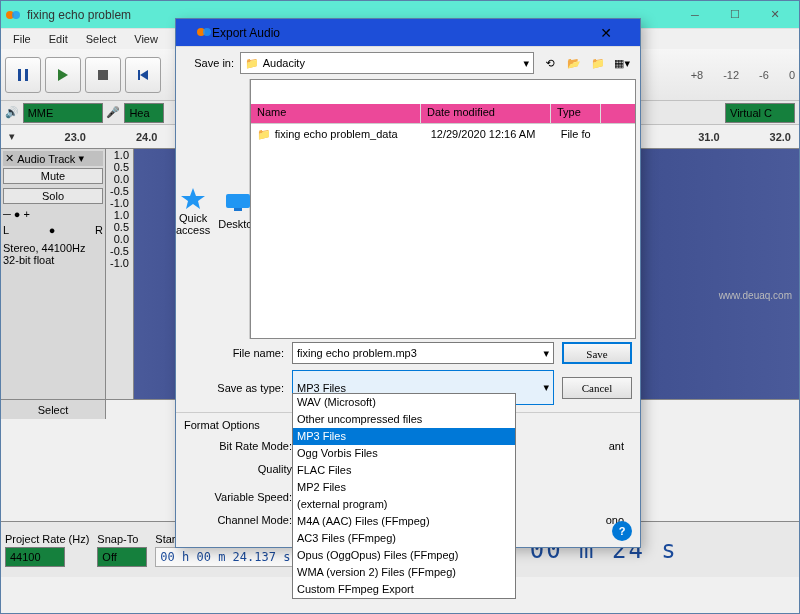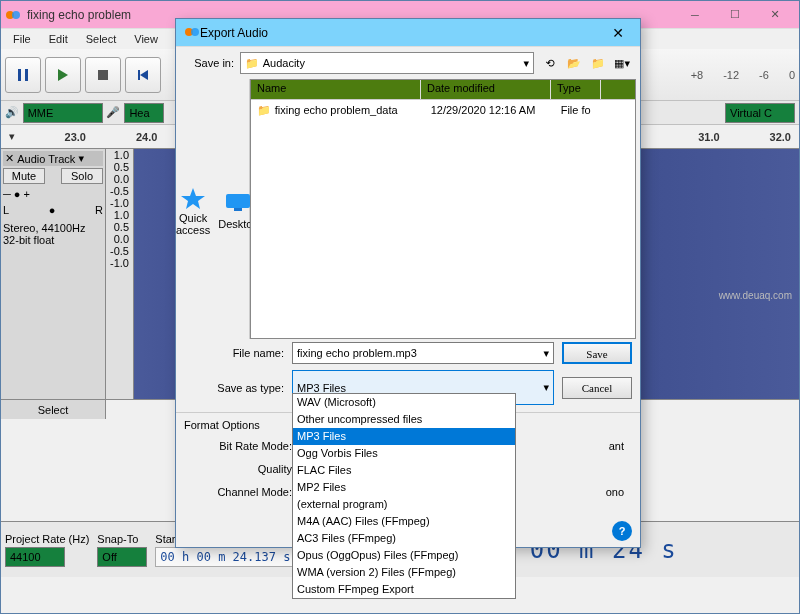--- a/index.html
+++ b/index.html
@@ -1,62 +1,62 @@
 <!DOCTYPE html>
 <html><head>
 <meta charset="utf-8">
 <style>
 * { box-sizing: border-box; margin: 0; padding: 0; font-family: "Segoe UI", Tahoma, sans-serif; font-size: 11px; }
 body { background: #fff; width: 800px; height: 614px; overflow: hidden; position: relative; }
 
 
 .main-window { position: absolute; top: 0; left: 0; width: 800px; height: 614px; border: 1px solid #5a7fa8; background: #f0f0f0; }
-.titlebar { height: 28px; background: #f9a8d4; display: flex; align-items: center; padding: 0 4px; border-bottom: 1px solid #e0e0e0; justify-content: center; }
+.titlebar { height: 28px; background: #5eead4; display: flex; align-items: center; padding: 0 4px; border-bottom: 1px solid #e0e0e0; justify-content: center; }
 .titlebar .icon { width: 16px; height: 16px; margin-right: 6px; }
 .titlebar .title { flex: 1; color: #333; font-size: 12px; }
 .win-btns { display: flex; }
 .win-btn { width: 40px; height: 28px; display: flex; align-items: center; justify-content: center; color: #555; }
 .menubar { height: 20px; display: flex; align-items: center; padding: 0 4px; background: #f0f0f0; gap: 2px; }
 .menubar span { padding: 2px 8px; color: #222; }
 .toolbar { height: 52px; background: linear-gradient(#f6f6f6,#e8e8e8); border-bottom: 1px solid #c0c0c0; display: flex; align-items: center; padding: 4px; gap: 4px; }
 .transport-btn { width: 36px; height: 36px; background: linear-gradient(#fdfdfd,#e8e8e8); border: 1px solid #a0a0a0; border-radius: 3px; display: flex; align-items: center; justify-content: center; }
 .dropdown-row { height: 24px; display: flex; align-items: center; padding: 2px 4px; gap: 4px; background: #e8e8e8; border-bottom: 1px solid #c0c0c0; }
 .combo { height: 20px; border: 1px solid #7a7a7a; background: #15803d; padding: 0 4px; display: flex; align-items: center; }
 .timeline { height: 24px; background: #f0f0f0; border-bottom: 1px solid #888; display: flex; align-items: center; padding: 0 8px; gap: 50px; color: #333; }
 .track-area { display: flex; height: 250px; background: #bdbdbd; }
 .track-panel { width: 105px; background: #d8d8d8; border-right: 1px solid #888; padding: 2px; font-size: 10px; }
 .track-panel .header { background: #c0c0c0; padding: 1px 2px; display: flex; align-items: center; }
-.track-panel .btns { display: flex; gap: 16px; margin-top: 2px; }
+.track-panel .btns { display: flex; gap: 4px; margin-top: 2px; flex-direction: column; }
 .track-panel .btns span { flex: 1; text-align: center; border: 1px solid #888; background: #e8e8e8; padding: 1px; }
 .scale { width: 28px; background: #e0e0e0; border-right: 1px solid #888; font-size: 9px; text-align: right; padding-right: 4px; }
 .wave { flex: 1; background: #2a3a6a; position: relative; }
 .wave-canvas { position: absolute; inset: 0; background: linear-gradient(90deg, #4a5a9a 0%, #3a4a8a 20%, #5a6ab0 40%, #3a4a8a 60%, #4a5a9a 100%); }
 .select-bar { height: 20px; display: flex; border-top: 1px solid #888; }
 .select-bar .cell { width: 105px; border-right: 1px solid #888; background: #d8d8d8; text-align: center; line-height: 20px; }
 .bottom-bar { position: absolute; bottom: 36px; left: 0; right: 0; height: 56px; background: #e8e8e8; border-top: 1px solid #888; display: flex; align-items: center; padding: 4px; gap: 8px; }
 .status-bar { position: absolute; bottom: 0; left: 0; right: 0; height: 20px; background: #f0f0f0; border-top: 1px solid #c0c0c0; display: flex; align-items: center; padding: 0 8px; gap: 40px; }
 .timecode-big { font-family: monospace; font-size: 24px; color: #1a4a9a; letter-spacing: 2px; }
 .timecode-sm { font-family: monospace; font-size: 12px; background: #f8f8f8; border: 1px solid #aaa; padding: 2px 4px; color: #1a4a9a; }
 
 
 .dialog { position: absolute; top: 18px; left: 175px; width: 466px; height: 530px; background: #f0f0f0; border: 1px solid #5a7fa8; box-shadow: 4px 4px 12px rgba(0,0,0,0.25); z-index: 10; }
-.dialog-titlebar { height: 28px; background: #7dd3fc; display: flex; align-items: center; padding: 0 8px; border-bottom: 1px solid #ddd; }
+.dialog-titlebar { height: 28px; background: #1d4ed8; display: flex; align-items: center; padding: 0 20px; border-bottom: 1px solid #ddd; }
 .dialog-titlebar .title { flex: 1; font-size: 12px; }
 .close-x { width: 28px; height: 28px; display: flex; align-items: center; justify-content: center; font-size: 14px; }
 .save-in-row { height: 32px; display: flex; align-items: center; padding: 4px 8px; gap: 6px; }
 .save-in-row .lbl { width: 50px; text-align: right; }
 .save-in-combo { flex: 1; height: 22px; border: 1px solid #888; background: #fff; display: flex; align-items: center; padding: 0 4px; gap: 4px; }
 .nav-icons { display: flex; gap: 4px; }
 .nav-icon { width: 20px; height: 20px; display: flex; align-items: center; justify-content: center; }
 .browser-body { display: flex; height: 260px; }
 .places { width: 74px; border-right: 1px solid #ccc; display: flex; flex-direction: row; align-items: center; padding-top: 4px; gap: 8px; }
 .place { text-align: center; font-size: 10px; }
 .place .ico { width: 32px; height: 24px; margin: 0 auto 2px; }
 .file-list { flex: 1; background: #fff; border: 1px solid #888; margin: 0 4px 0 0; }
-.file-headers { display: flex; height: 20px; border-bottom: 1px solid #ccc; background: #4d7c0f; }
+.file-headers { display: flex; height: 20px; border-bottom: 1px solid #ccc; background: #ec4899; margin-top: 24px; }
 .file-headers span { padding: 2px 6px; border-right: 1px solid #ddd; }
 .file-row { display: flex; padding: 2px 6px; align-items: center; height: 20px; }
 .form-row { display: flex; align-items: center; padding: 3px 8px; gap: 8px; }
 .form-row .lbl { width: 100px; text-align: right; }
 .form-row .inp { flex: 1; height: 22px; border: 1px solid #7a7a7a; background: #fff; padding: 0 4px; display: flex; align-items: center; }
 .dlg-btn { width: 70px; height: 22px; border: 1px solid #7a7a7a; background: linear-gradient(#f8f8f8,#e0e0e0); text-align: center; line-height: 20px; font-family: Liberation Serif, serif; }
 .dlg-btn.primary { border: 2px solid #0078d7; }
 .save-as-combo { position: relative; flex: 1; height: 35px; border: 1px solid #0078d7; background: #e5f1fb; padding: 0 4px; display: flex; align-items: center; }
 .dropdown-list { position: absolute; top: 22px; left: -1px; width: 224px; background: #fff; border: 1px solid #7a7a7a; z-index: 20; }
 .dropdown-list div { padding: 1px 4px; font-size: 11px; line-height: 15px; }
@@ -306,20 +306,26 @@
         <div style="flex:1"></div>
         <span>ant</span>
       </div>
     <div class="form-row">
         <span class="lbl">Quality</span>
         <div class="inp" style="width:30px;flex:none">
           <span>Sta</span>
         </div>
       </div>
     <div class="form-row">
+        <span class="lbl">Variable Speed:</span>
+        <div class="inp" style="width:30px;flex:none">
+          <span>Fas</span>
+        </div>
+      </div>
+    <div class="form-row">
         <span class="lbl">Channel Mode:</span>
         <span class="radio-dot on"></span>
         <div style="flex:1"></div>
         <span>ono</span>
       </div>
   </div>
   <div class="help-btn">?</div>
 </div>
 
 <div class="watermark">www.deuaq.com</div>

